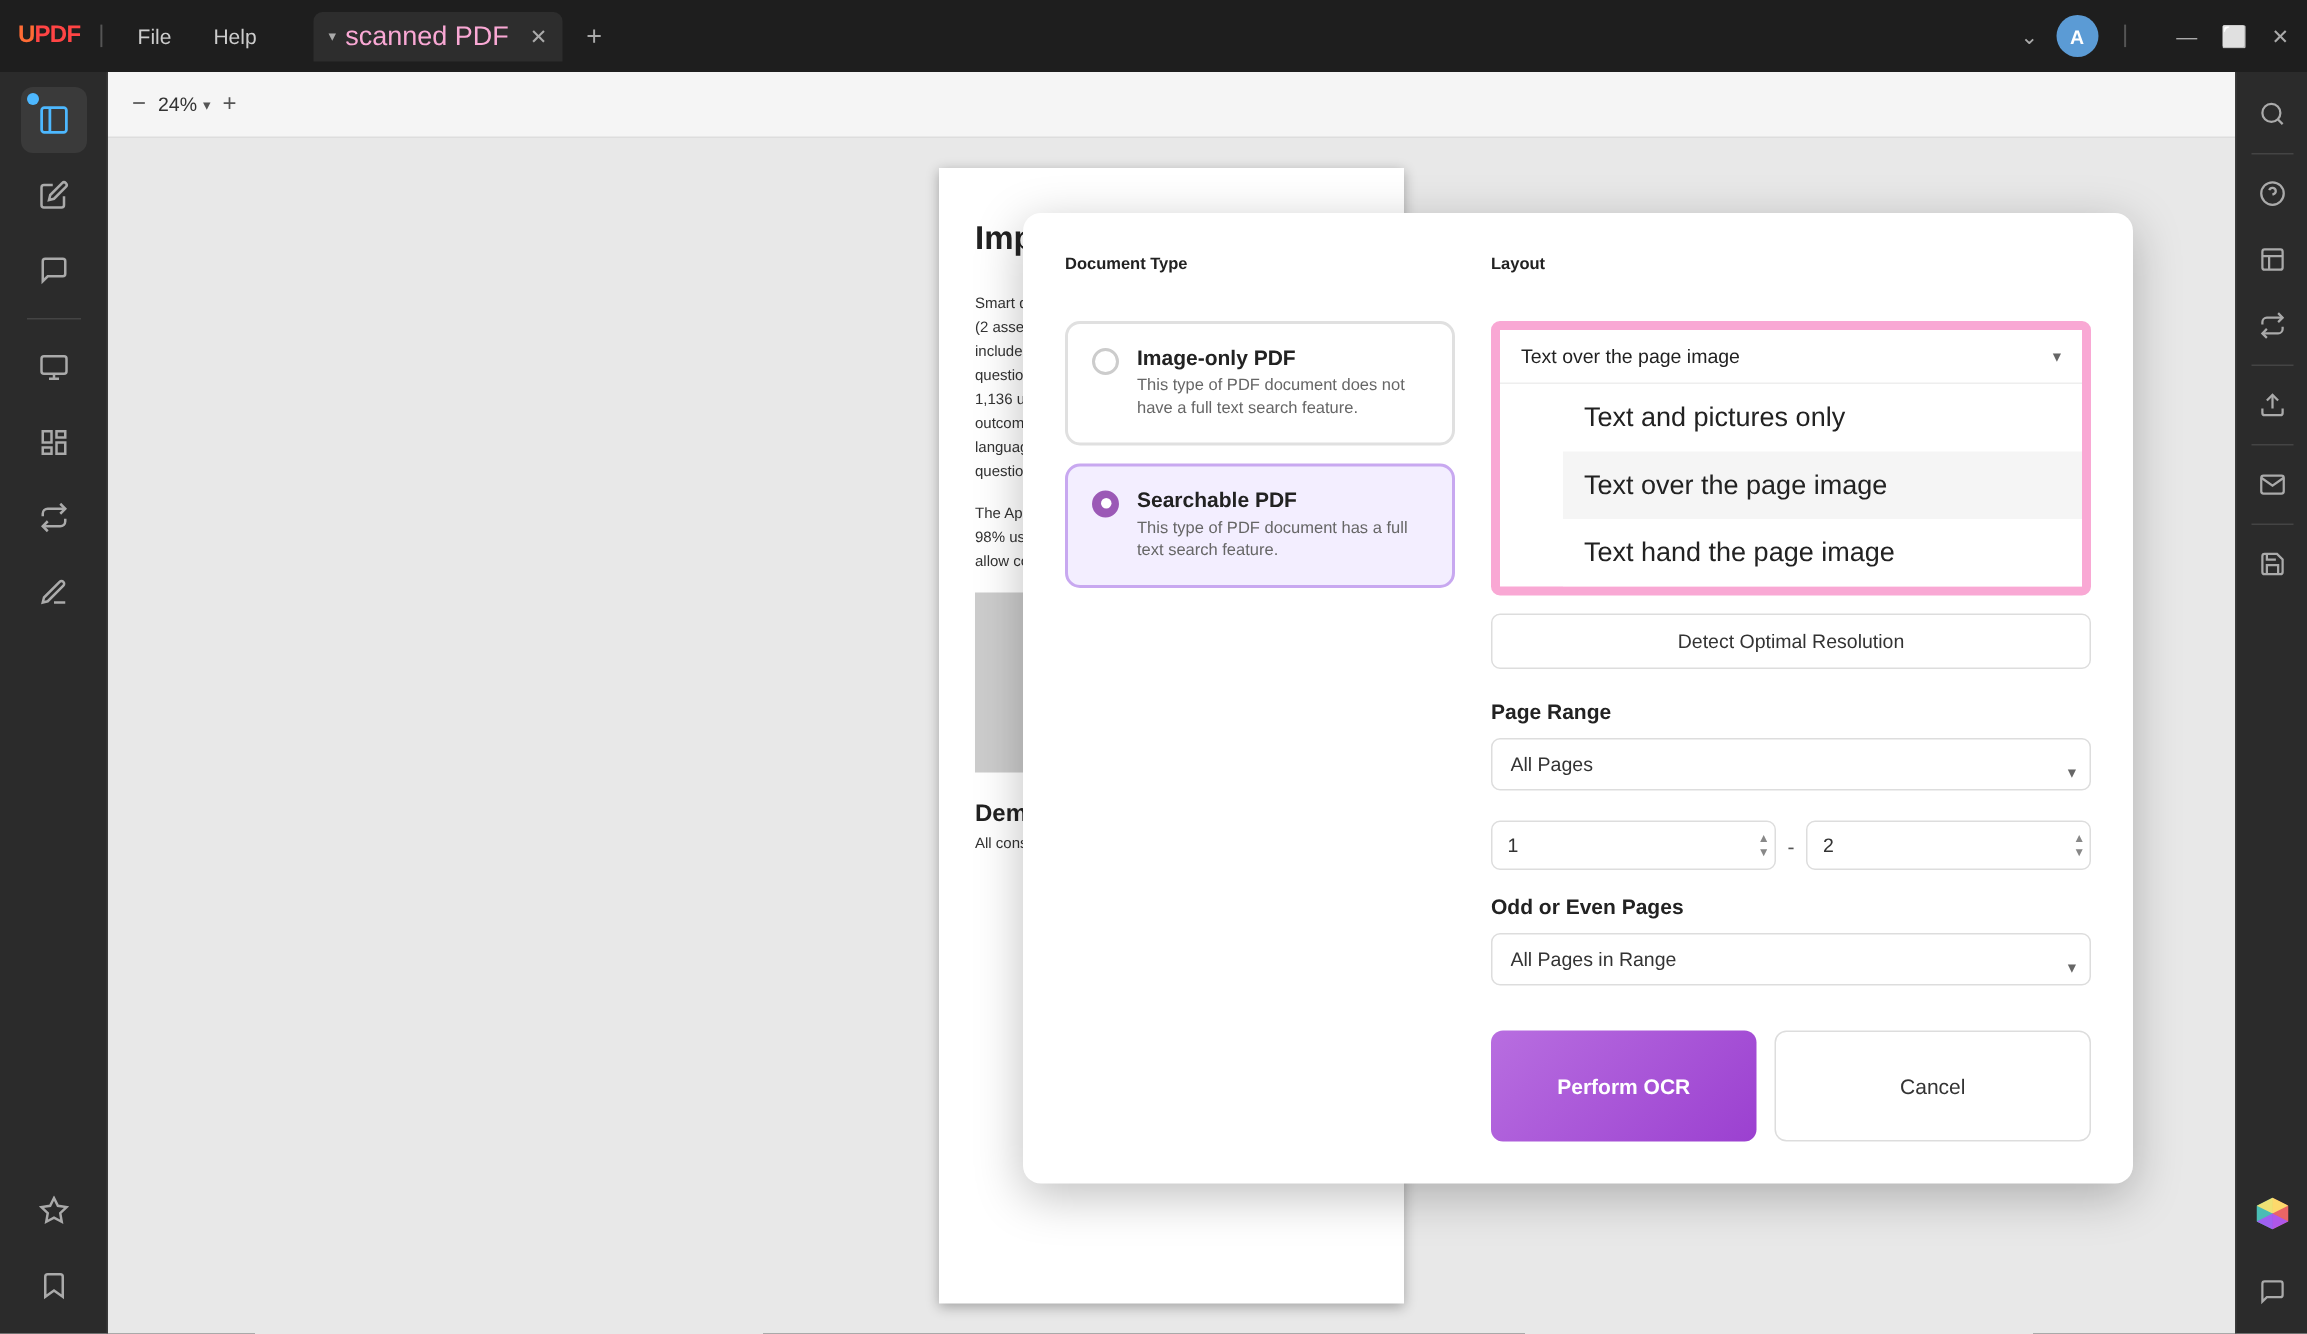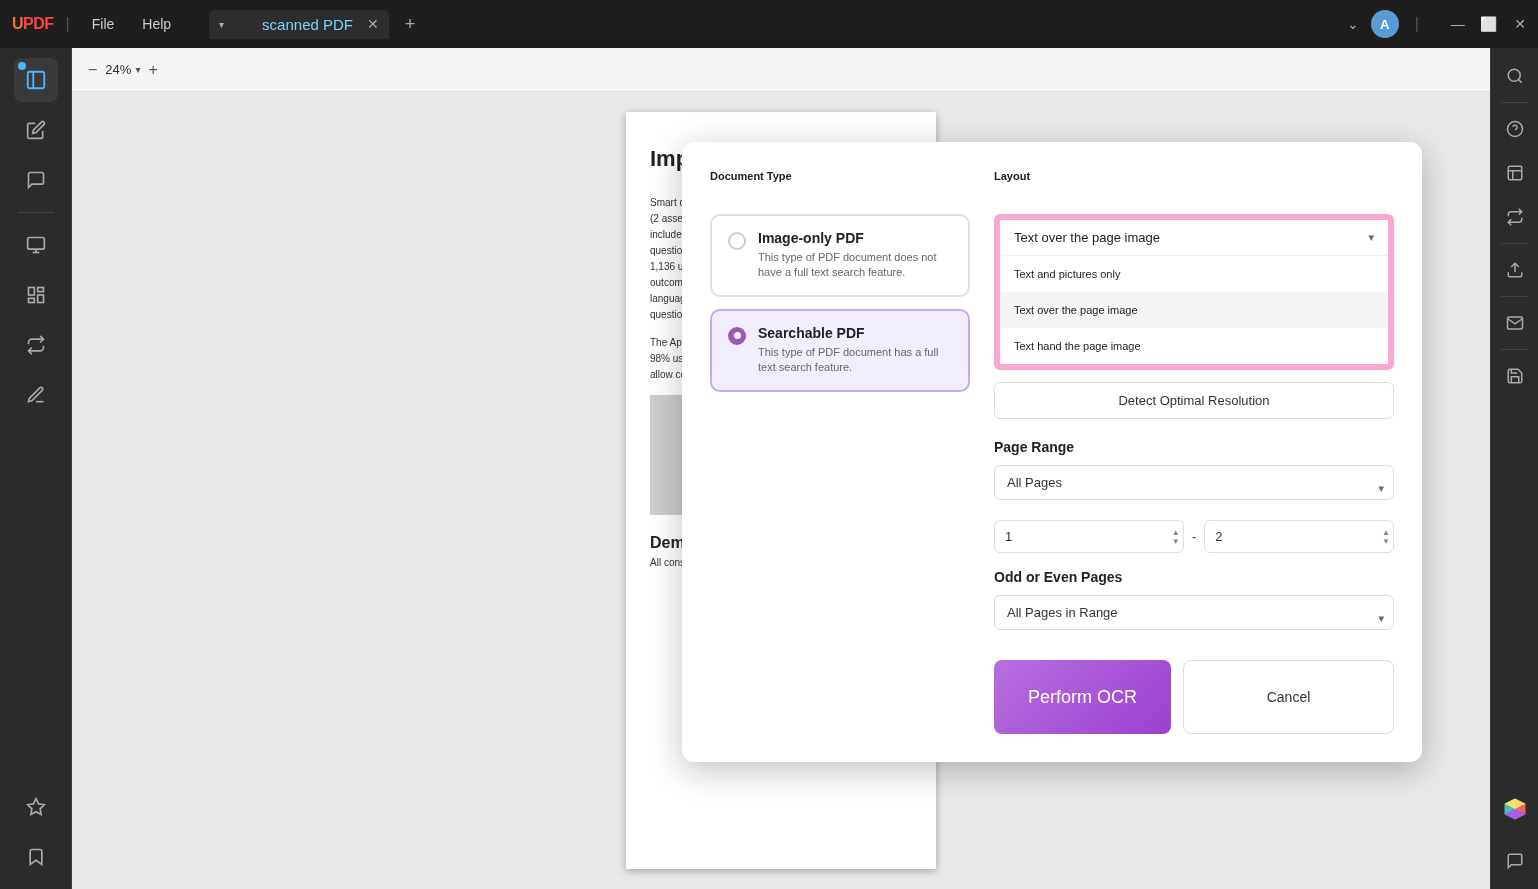--- a/index.html
+++ b/index.html
@@ -27,21 +27,21 @@
     .tab-bar {
       display: flex;
       align-items: center;
       background: #2d2d2d;
       border-radius: 6px 6px 0 0;
       padding: 6px 10px;
       gap: 6px;
       margin-left: 20px;
     }
     .tab-dropdown { color: #aaa; font-size: 10px; }
-    .tab-title { color: #7dd3fc; font-size: 15px; margin-left: 32px; }
+    .tab-title { color: #f9a8d4; font-size: 18px; }
     .tab-close { color: #aaa; font-size: 14px; cursor: pointer; margin-left: 8px; }
     .tab-add { color: #aaa; font-size: 18px; cursor: pointer; margin-left: 8px; }
     .titlebar-right {
       margin-left: auto;
       display: flex;
       align-items: center;
       gap: 12px;
     }
     .titlebar-icon { color: #aaa; font-size: 14px; cursor: pointer; }
     .avatar {
@@ -232,24 +232,25 @@
       justify-content: space-between;
       padding: 10px 14px;
       background: white;
       border-bottom: 1px solid #eee;
       cursor: pointer;
       font-size: 13px;
       color: #222;
     }
     .layout-option {
       padding: 12px 14px;
-      font-size: 11px;
+      font-size: 18px;
       color: #222;
       cursor: pointer;
       background: white;
+      margin-left: 42px;
     }
     .layout-option.active { background: #f5f5f5; }
 
     .detect-btn {
       width: 100%;
       padding: 10px;
       border: 1px solid #ddd;
       border-radius: 6px;
       background: white;
       font-size: 13px;
@@ -322,22 +323,22 @@
       display: flex;
       gap: 12px;
     }
     .perform-ocr-btn {
       flex: 1;
       padding: 12px;
       background: linear-gradient(135deg, #b86ee0, #9b40d0);
       color: white;
       border: none;
       border-radius: 8px;
-      font-size: 18px;
-      font-weight: 400;
+      font-size: 14px;
+      font-weight: 700;
       cursor: pointer;
     }
     .cancel-btn {
       flex: 1;
       padding: 28px;
       background: white;
       color: #333;
       border: 1px solid #ddd;
       border-radius: 8px;
       font-size: 14px;

